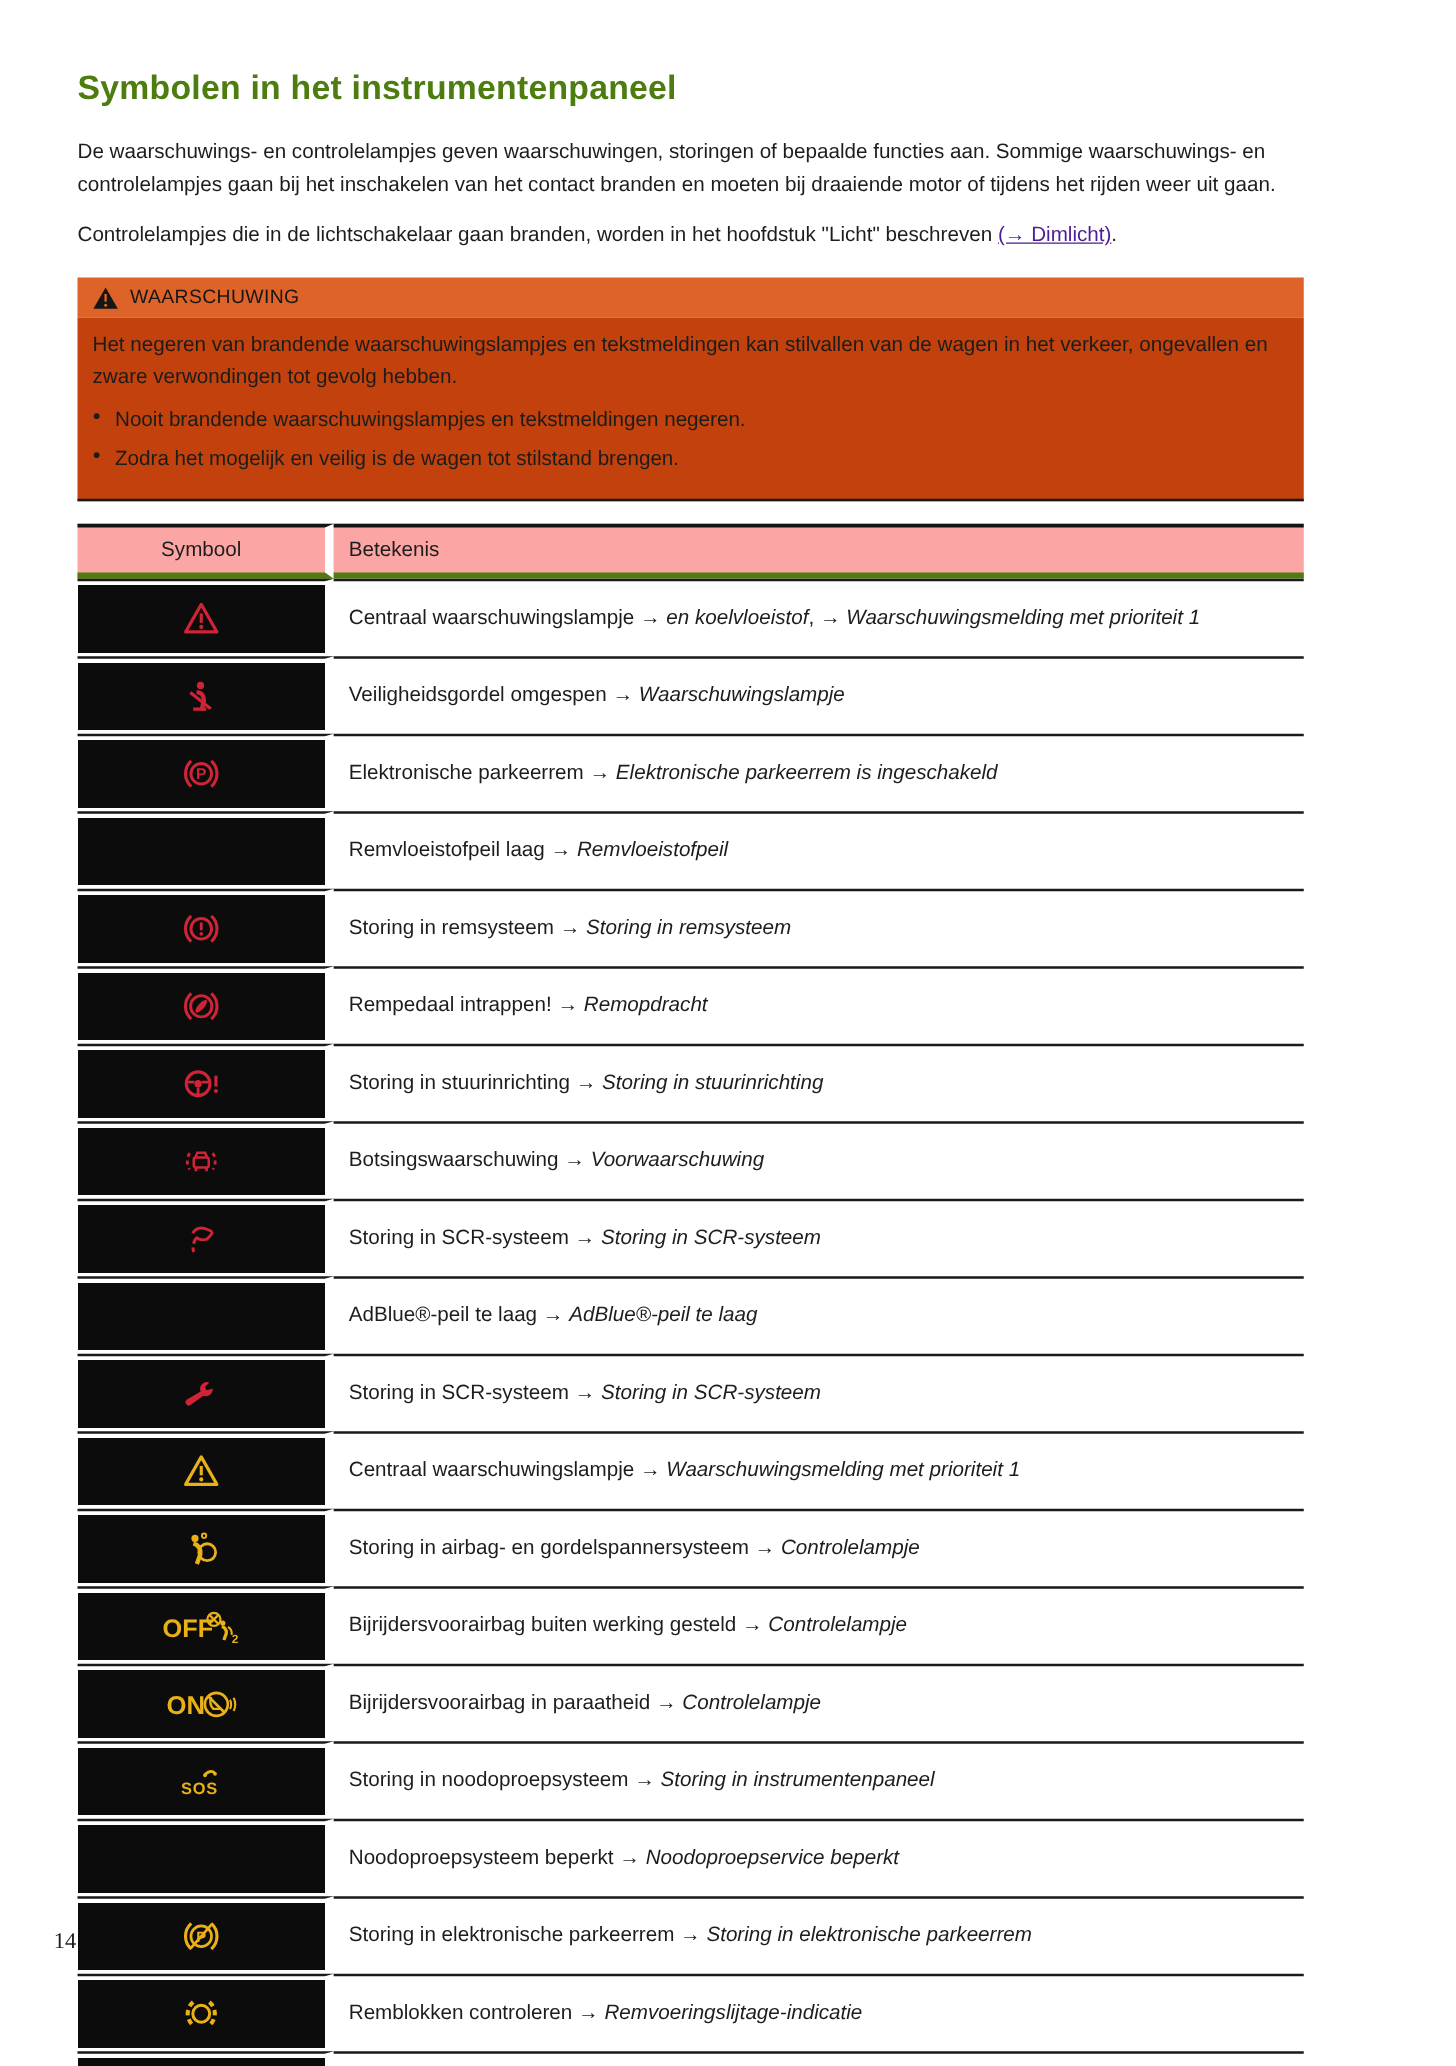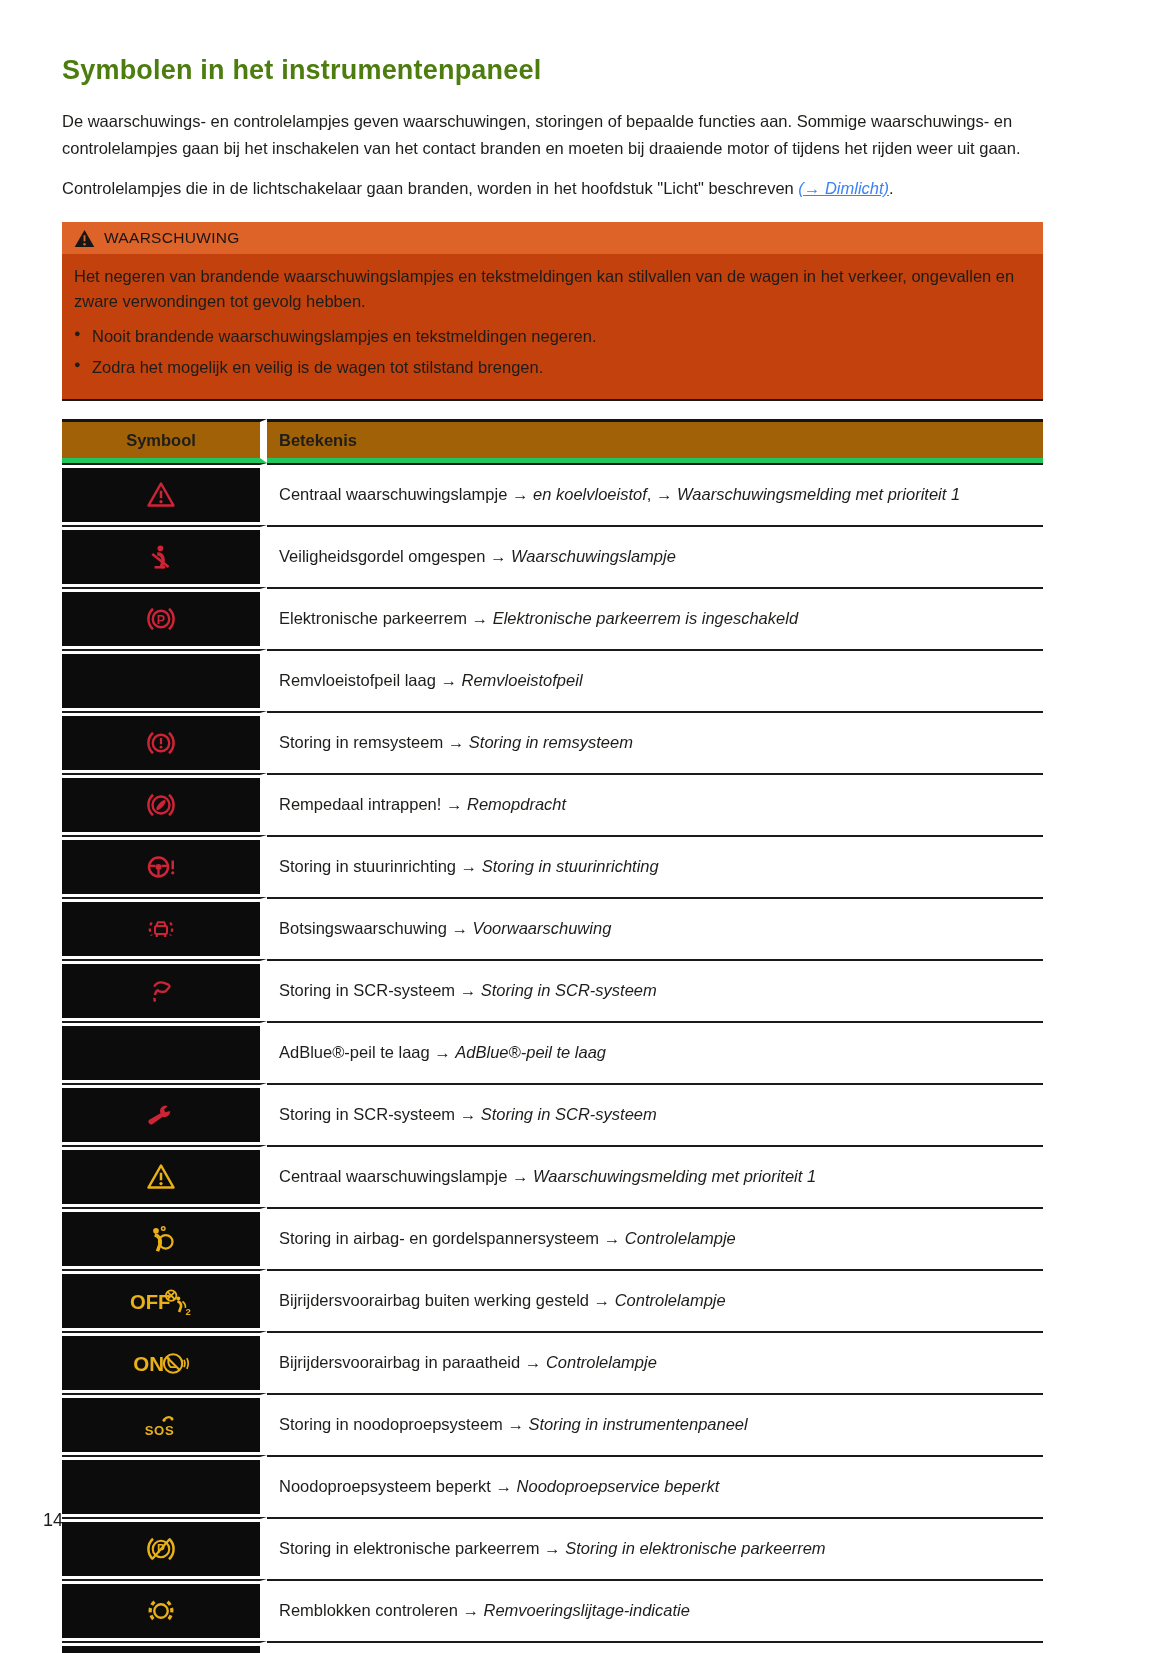--- a/index.html
+++ b/index.html
@@ -6,58 +6,58 @@
   body{
     width:1165px;height:1653px;position:relative;overflow:hidden;
     background:#ffffff;color:#1d1d1b;
     font-family:"Liberation Sans", sans-serif;
   }
   .page{width:981px;margin:0 0 0 62px;padding-top:55px;}
   h1[data-name=page-title]{
     font-size:27px;font-weight:700;margin:0 0 22px 0;letter-spacing:.2px;color:#4d7c0f;
   }
   .para{font-size:16.5px;line-height:1.62;margin:0 0 14px 0;}
-  .para a{color:#3b82f6;font-style:italic;text-decoration:underline;}
+  .para a{color:#4c1d95;text-decoration:underline;}
   
   .warnbox{margin-top:20px;}
   .warnhead{
     background:var(--orange,#dd6328);height:32px;display:flex;align-items:center;
     padding:0 12px;font-size:15.5px;color:#161616;letter-spacing:.3px;text-align:center;
   }
   .warnhead .tri{margin-right:9px;display:inline-flex;}
   .warnbody{
     background:#c2410c;border-bottom:2px solid #1a1a1a;
     padding:10px 12px 12px 12px;font-size:16.5px;line-height:1.5;
   }
   .warnbody p{margin:0 0 10px 0;}
   .warnbody ul{margin:0;padding:0;list-style:none;}
   .warnbody li{margin:0 0 7px 0;padding-left:18px;position:relative;}
   .warnbody li::before{content:"●";position:absolute;left:0;top:1px;font-size:11px;}
   
   table.symtab{border-collapse:separate;border-spacing:0;width:100%;margin-top:18px;table-layout:fixed;}
   table.symtab th{
-    background:#a16207;border-top:3px solid #141414;border-bottom:5px solid #22c55e;
-    font-weight:700;font-size:16.5px;height:34px;vertical-align:middle;
+    background:#fca5a5;border-top:3px solid #141414;border-bottom:5px solid #4d7c0f;
+    font-weight:400;font-size:16.5px;height:34px;vertical-align:middle;
   }
   th.h-sym{width:196px;text-align:center;border-right:7px solid #ffffff;}
   th.h-mean{text-align:left;padding-left:12px;}
   td{border-top:2px solid #1a1a1a;}
   tr:last-child td{border-bottom:2px solid #1a1a1a;}
   td.sym{
     width:196px;background-color:#0c0c0c;background-clip:content-box;
     padding:3px 0;border-right:7px solid #ffffff;
     text-align:center;vertical-align:middle;height:44px;
   }
   td.sym svg{vertical-align:middle;}
   td.mean{
     padding:8px 12px;font-size:16.5px;line-height:1.55;vertical-align:middle;height:44px;
     background:#ffffff;
   }
   td.mean .it{font-style:italic;}
-  .pagenum{position:absolute;left:43px;top:1510px;font-size:18px;color:#1d1d1b;}
+  .pagenum{position:absolute;left:43px;top:1542px;font-size:18px;color:#1d1d1b;font-family:Liberation Serif, serif;}
 </style>
 </head>
 <body>
 
 <div class="page" data-name="manual-page">
   <h1 data-name="page-title">Symbolen in het instrumentenpaneel</h1>
 
   <p class="para" data-name="intro-paragraph-1">De waarschuwings- en controlelampjes geven waarschuwingen, storingen of bepaalde functies aan. Sommige waarschuwings- en controlelampjes gaan bij het inschakelen van het contact branden en moeten bij draaiende motor of tijdens het rijden weer uit gaan.</p>
 
   <p class="para" data-name="intro-paragraph-2"><span data-name="intro-paragraph-2-text">Controlelampjes die in de lichtschakelaar gaan branden, worden in het hoofdstuk "Licht" beschreven </span><a href="#" data-name="dimlicht-cross-reference-link">(→ Dimlicht)</a><span data-name="intro-paragraph-2-period">.</span></p>

